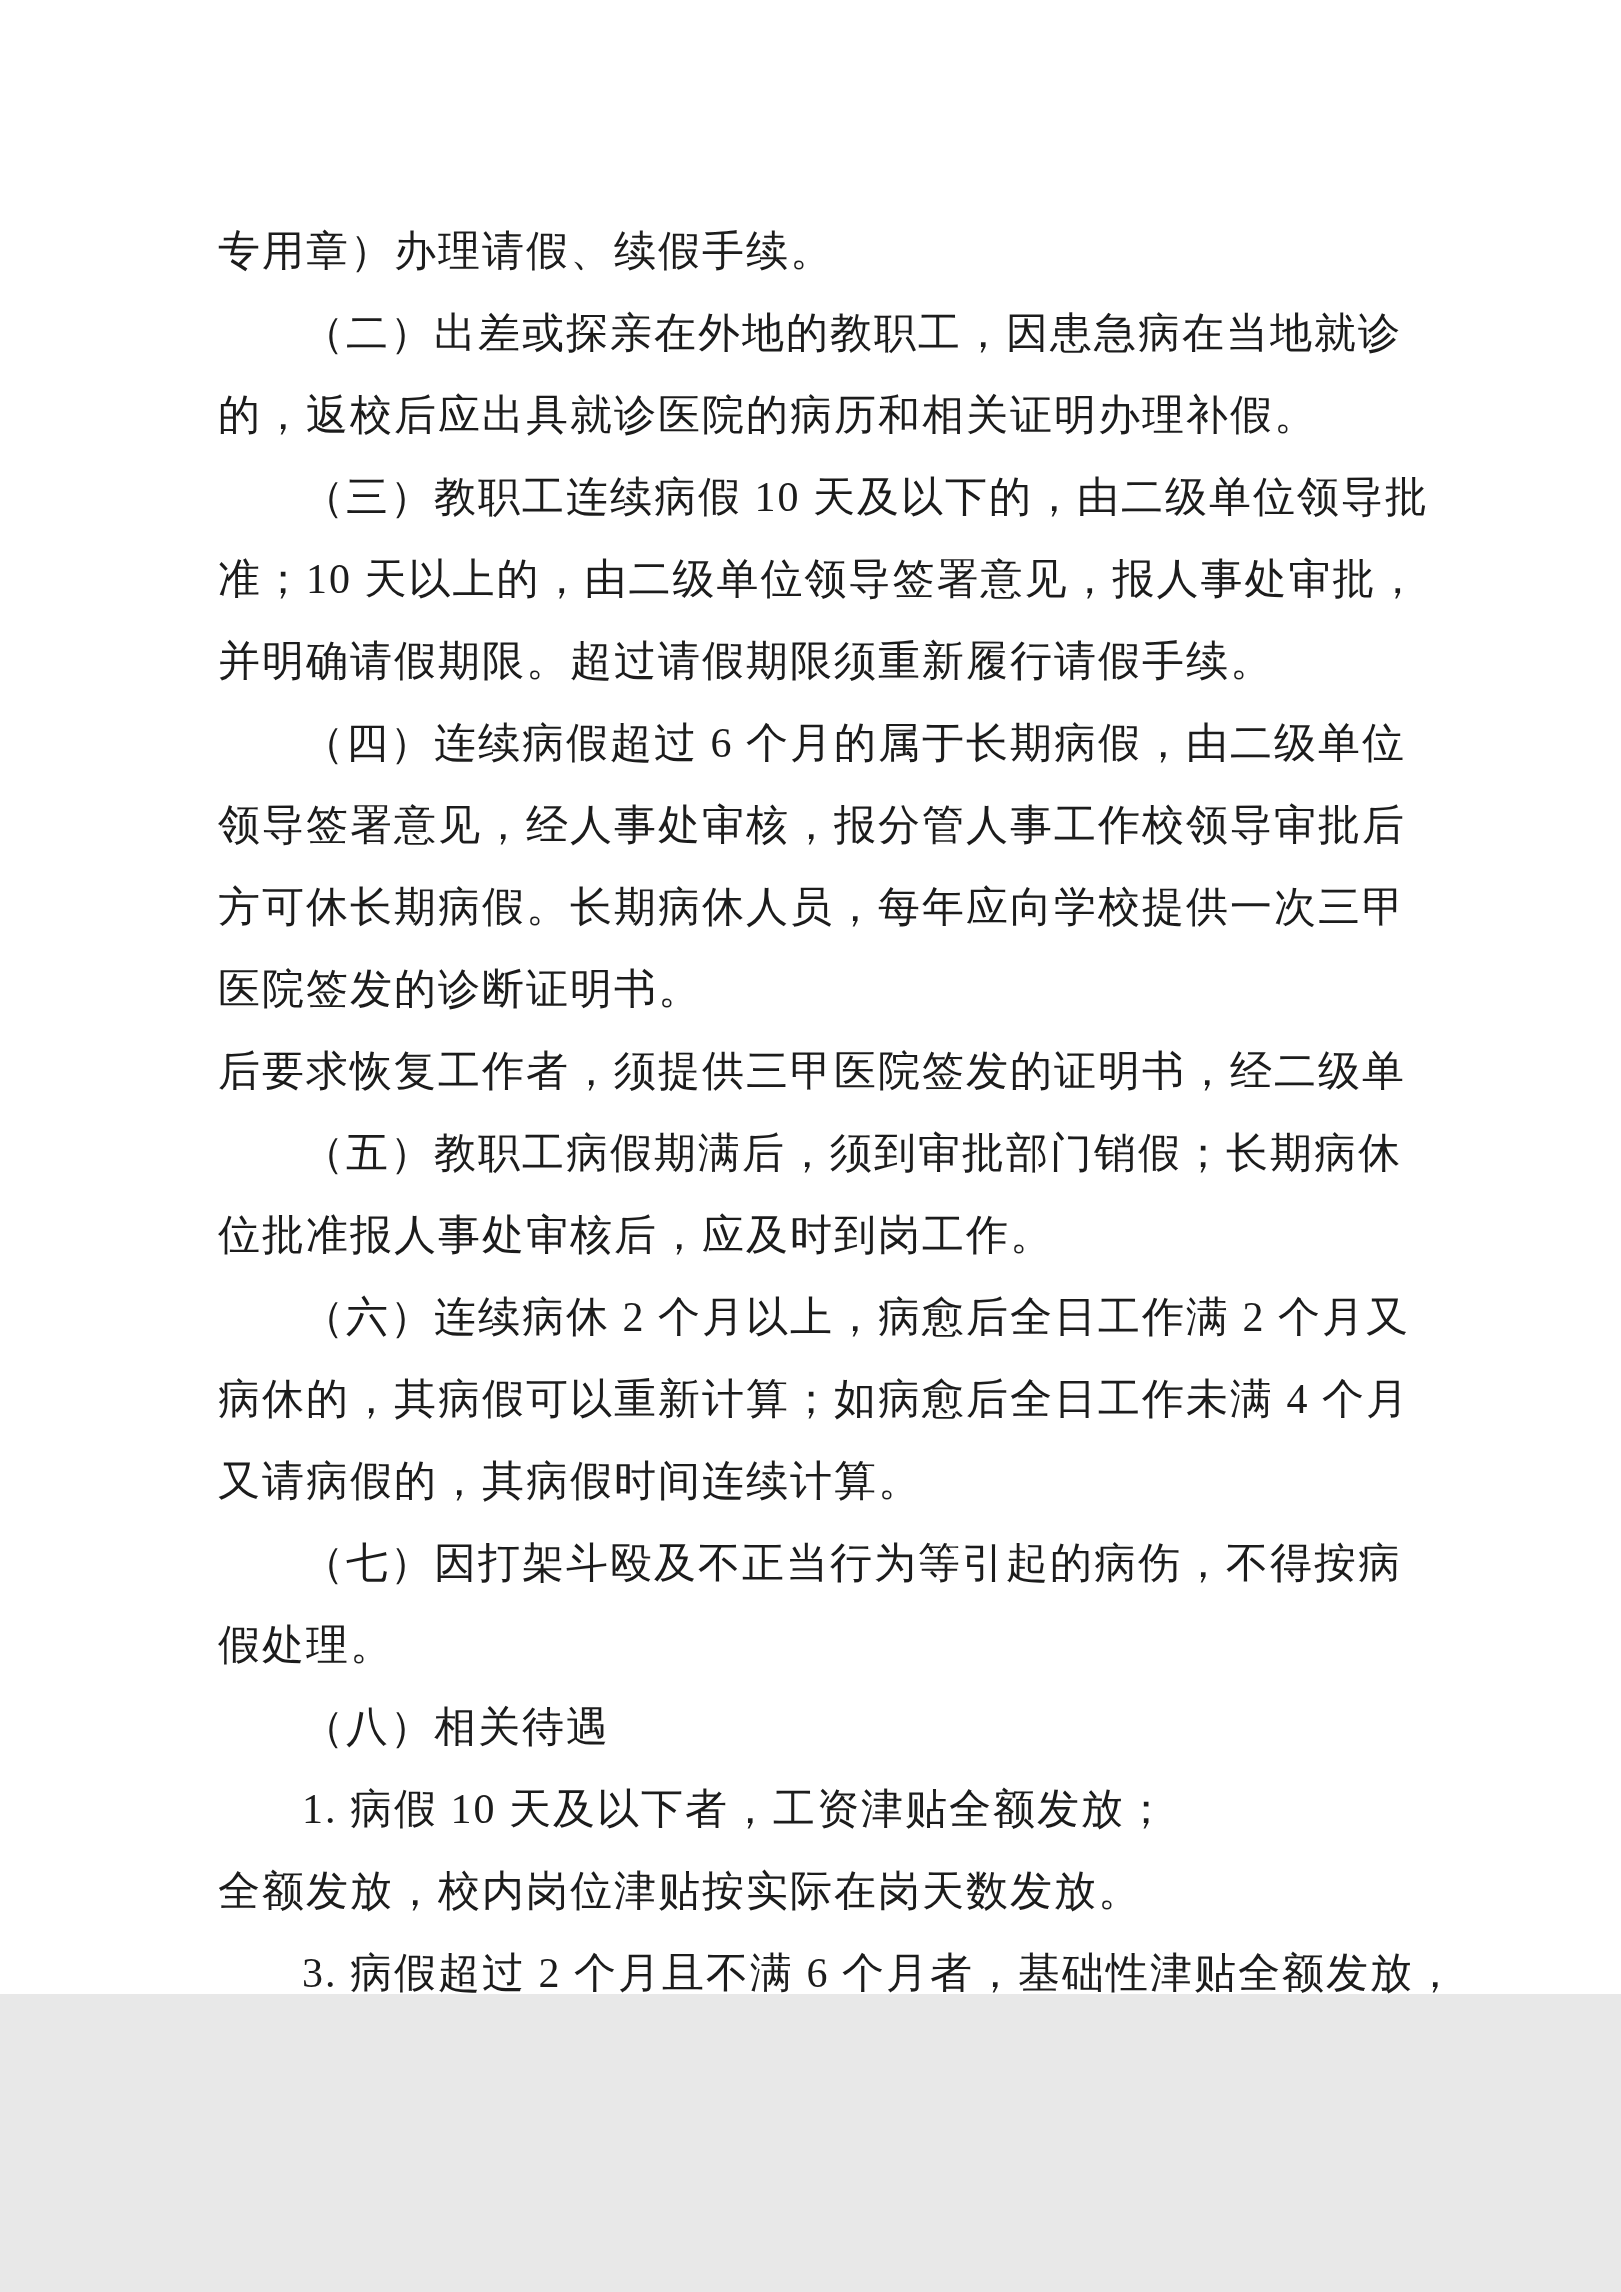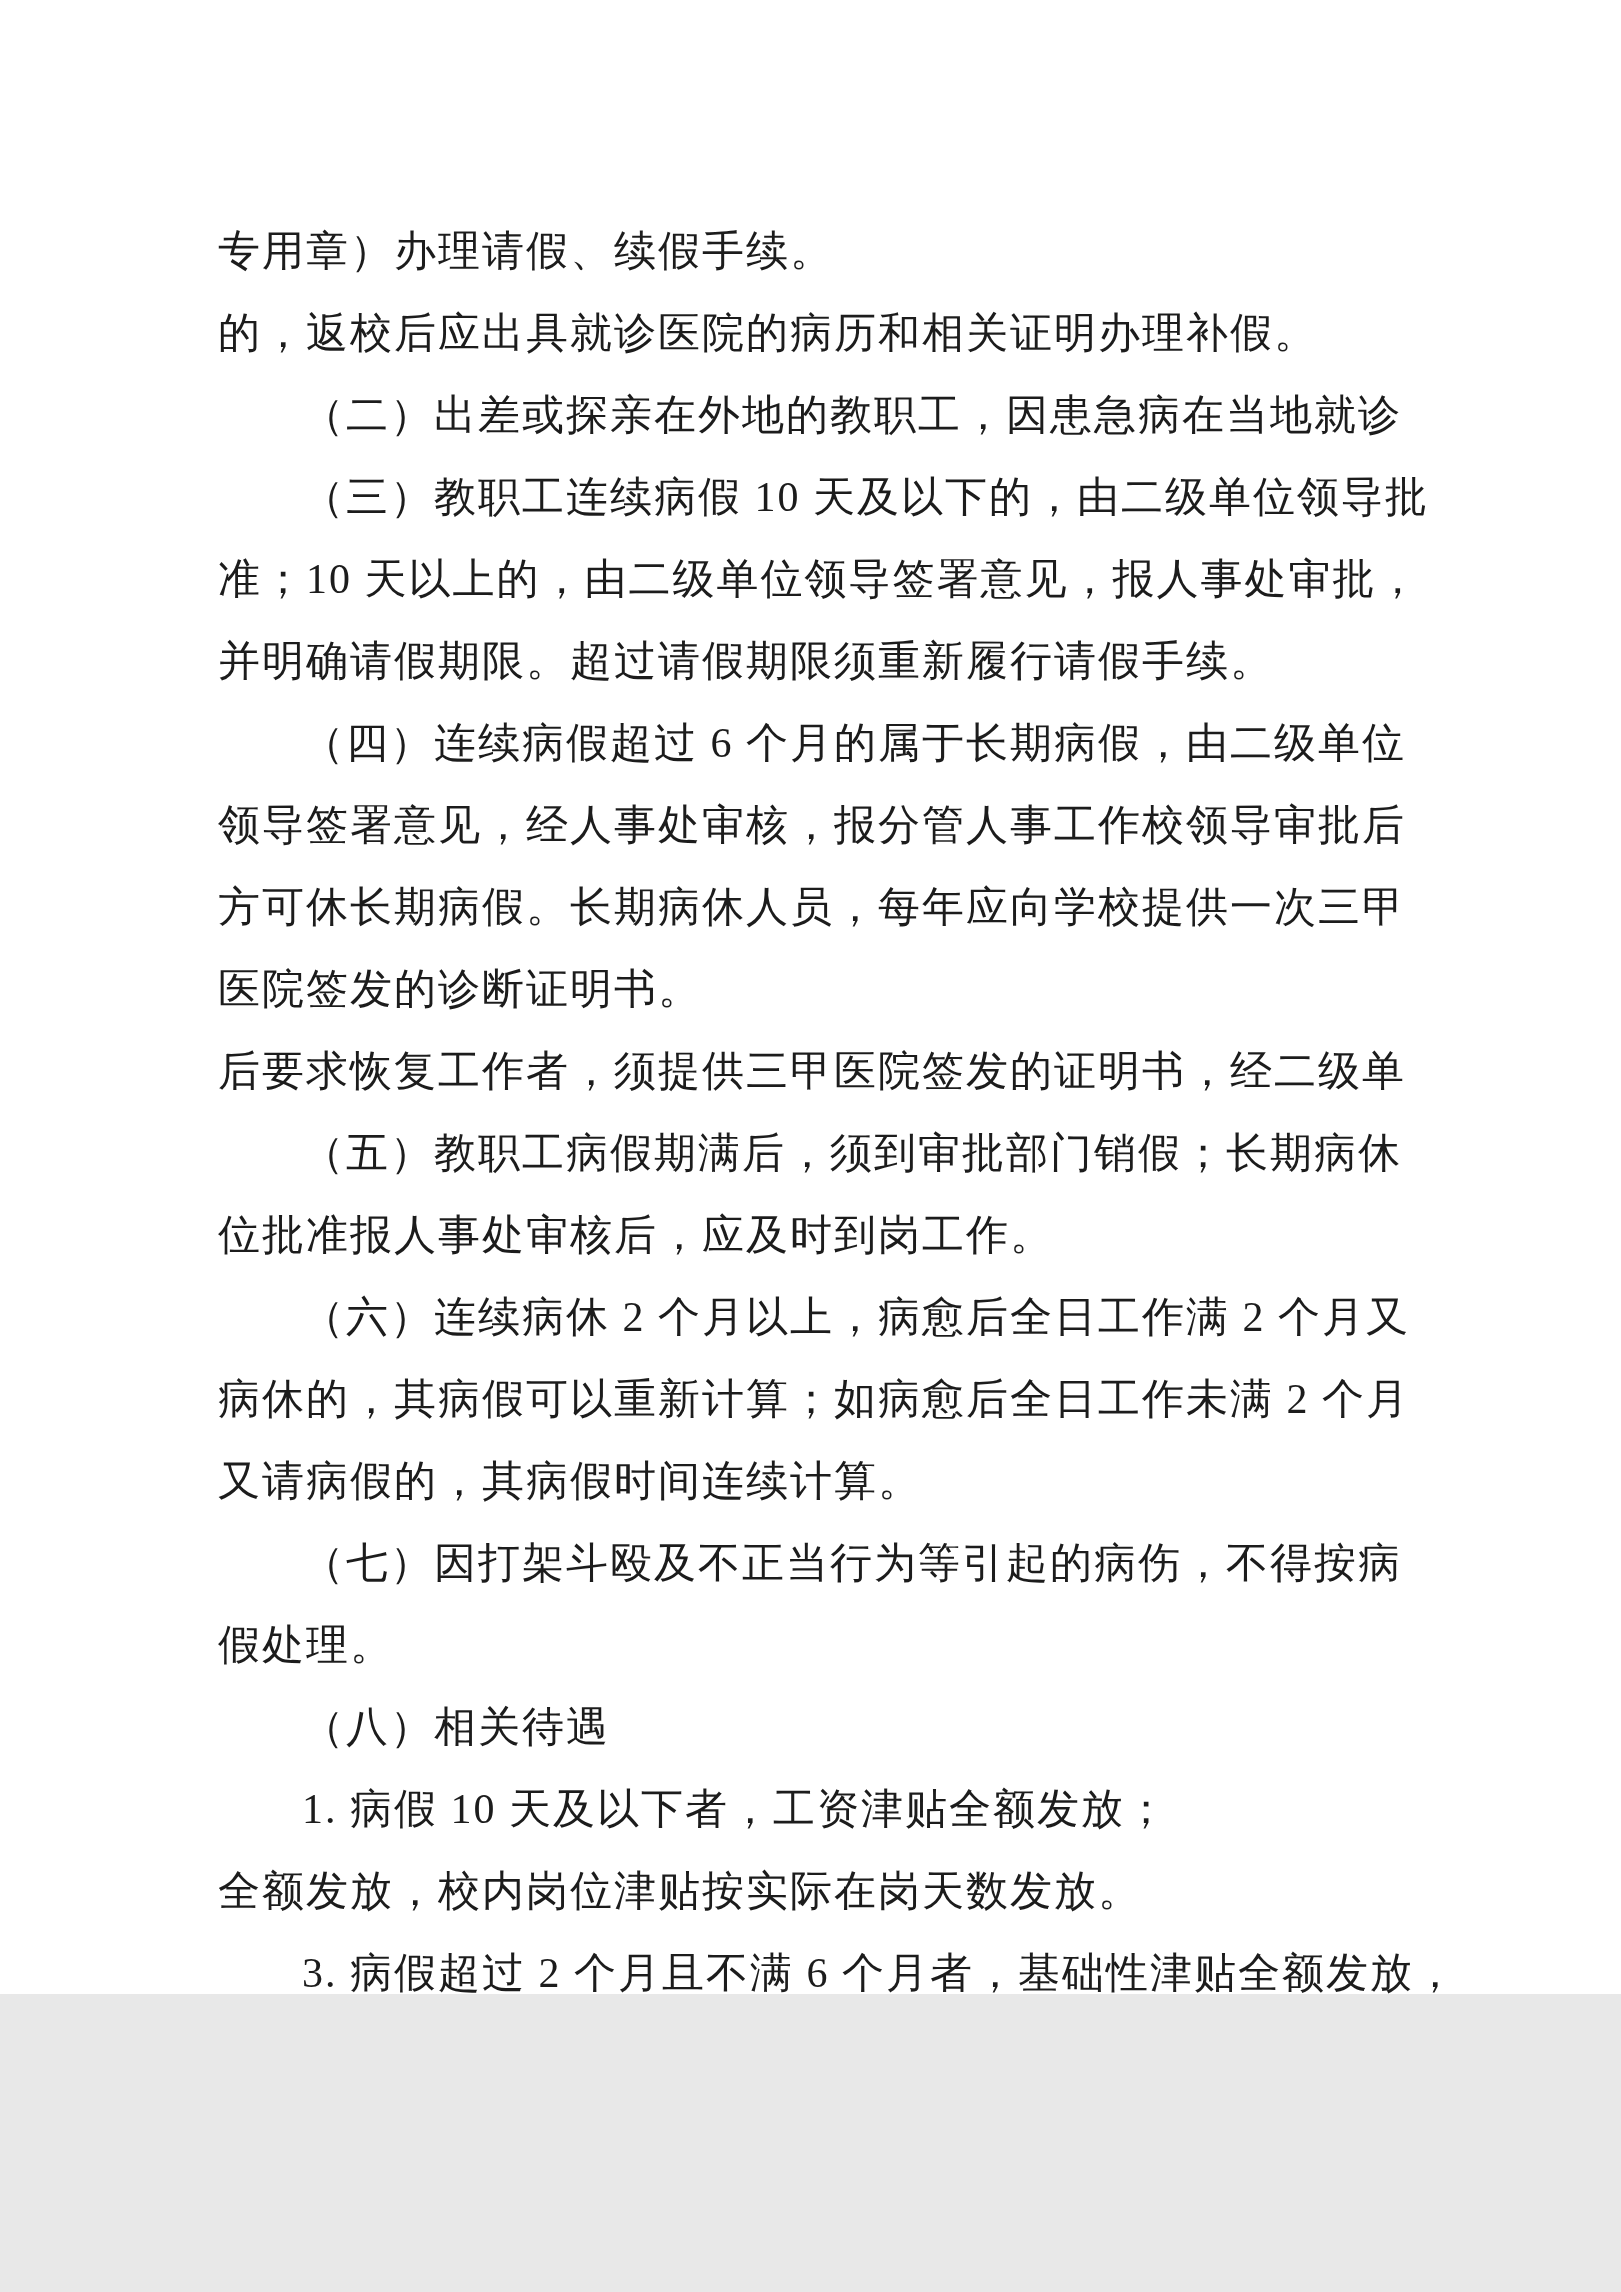--- a/index.html
+++ b/index.html
@@ -44,34 +44,34 @@
     color: #1c1c1c;
     white-space: nowrap;
   }
 </style>
 </head>
 <body>
 
 <div class="page">
   <div class="text-block">
       <div class="line">专用章）办理请假、续假手续。</div>
+      <div class="line indent">（二）出差或探亲在外地的教职工，因患急病在当地就诊</div>
       <div class="line">的，返校后应出具就诊医院的病历和相关证明办理补假。</div>
-      <div class="line indent">（二）出差或探亲在外地的教职工，因患急病在当地就诊</div>
       <div class="line indent">（三）教职工连续病假 10 天及以下的，由二级单位领导批</div>
       <div class="line">准；10 天以上的，由二级单位领导签署意见，报人事处审批，</div>
       <div class="line">并明确请假期限。超过请假期限须重新履行请假手续。</div>
       <div class="line indent">（四）连续病假超过 6 个月的属于长期病假，由二级单位</div>
       <div class="line">领导签署意见，经人事处审核，报分管人事工作校领导审批后</div>
       <div class="line">方可休长期病假。长期病休人员，每年应向学校提供一次三甲</div>
       <div class="line">医院签发的诊断证明书。</div>
       <div class="line">后要求恢复工作者，须提供三甲医院签发的证明书，经二级单</div>
       <div class="line indent">（五）教职工病假期满后，须到审批部门销假；长期病休</div>
       <div class="line">位批准报人事处审核后，应及时到岗工作。</div>
       <div class="line indent">（六）连续病休 2 个月以上，病愈后全日工作满 2 个月又</div>
-      <div class="line">病休的，其病假可以重新计算；如病愈后全日工作未满 2 个月</div>
+      <div class="line">病休的，其病假可以重新计算；如病愈后全日工作未满 4 个月</div>
       <div class="line">又请病假的，其病假时间连续计算。</div>
       <div class="line indent">（七）因打架斗殴及不正当行为等引起的病伤，不得按病</div>
       <div class="line">假处理。</div>
       <div class="line indent">（八）相关待遇</div>
       <div class="line indent">1. 病假 10 天及以下者，工资津贴全额发放；</div>
       <div class="line">全额发放，校内岗位津贴按实际在岗天数发放。</div>
       <div class="line indent">3. 病假超过 2 个月且不满 6 个月者，基础性津贴全额发放，</div>
     </div>
   <div class="page-number">– 5 –</div>
 </div>

